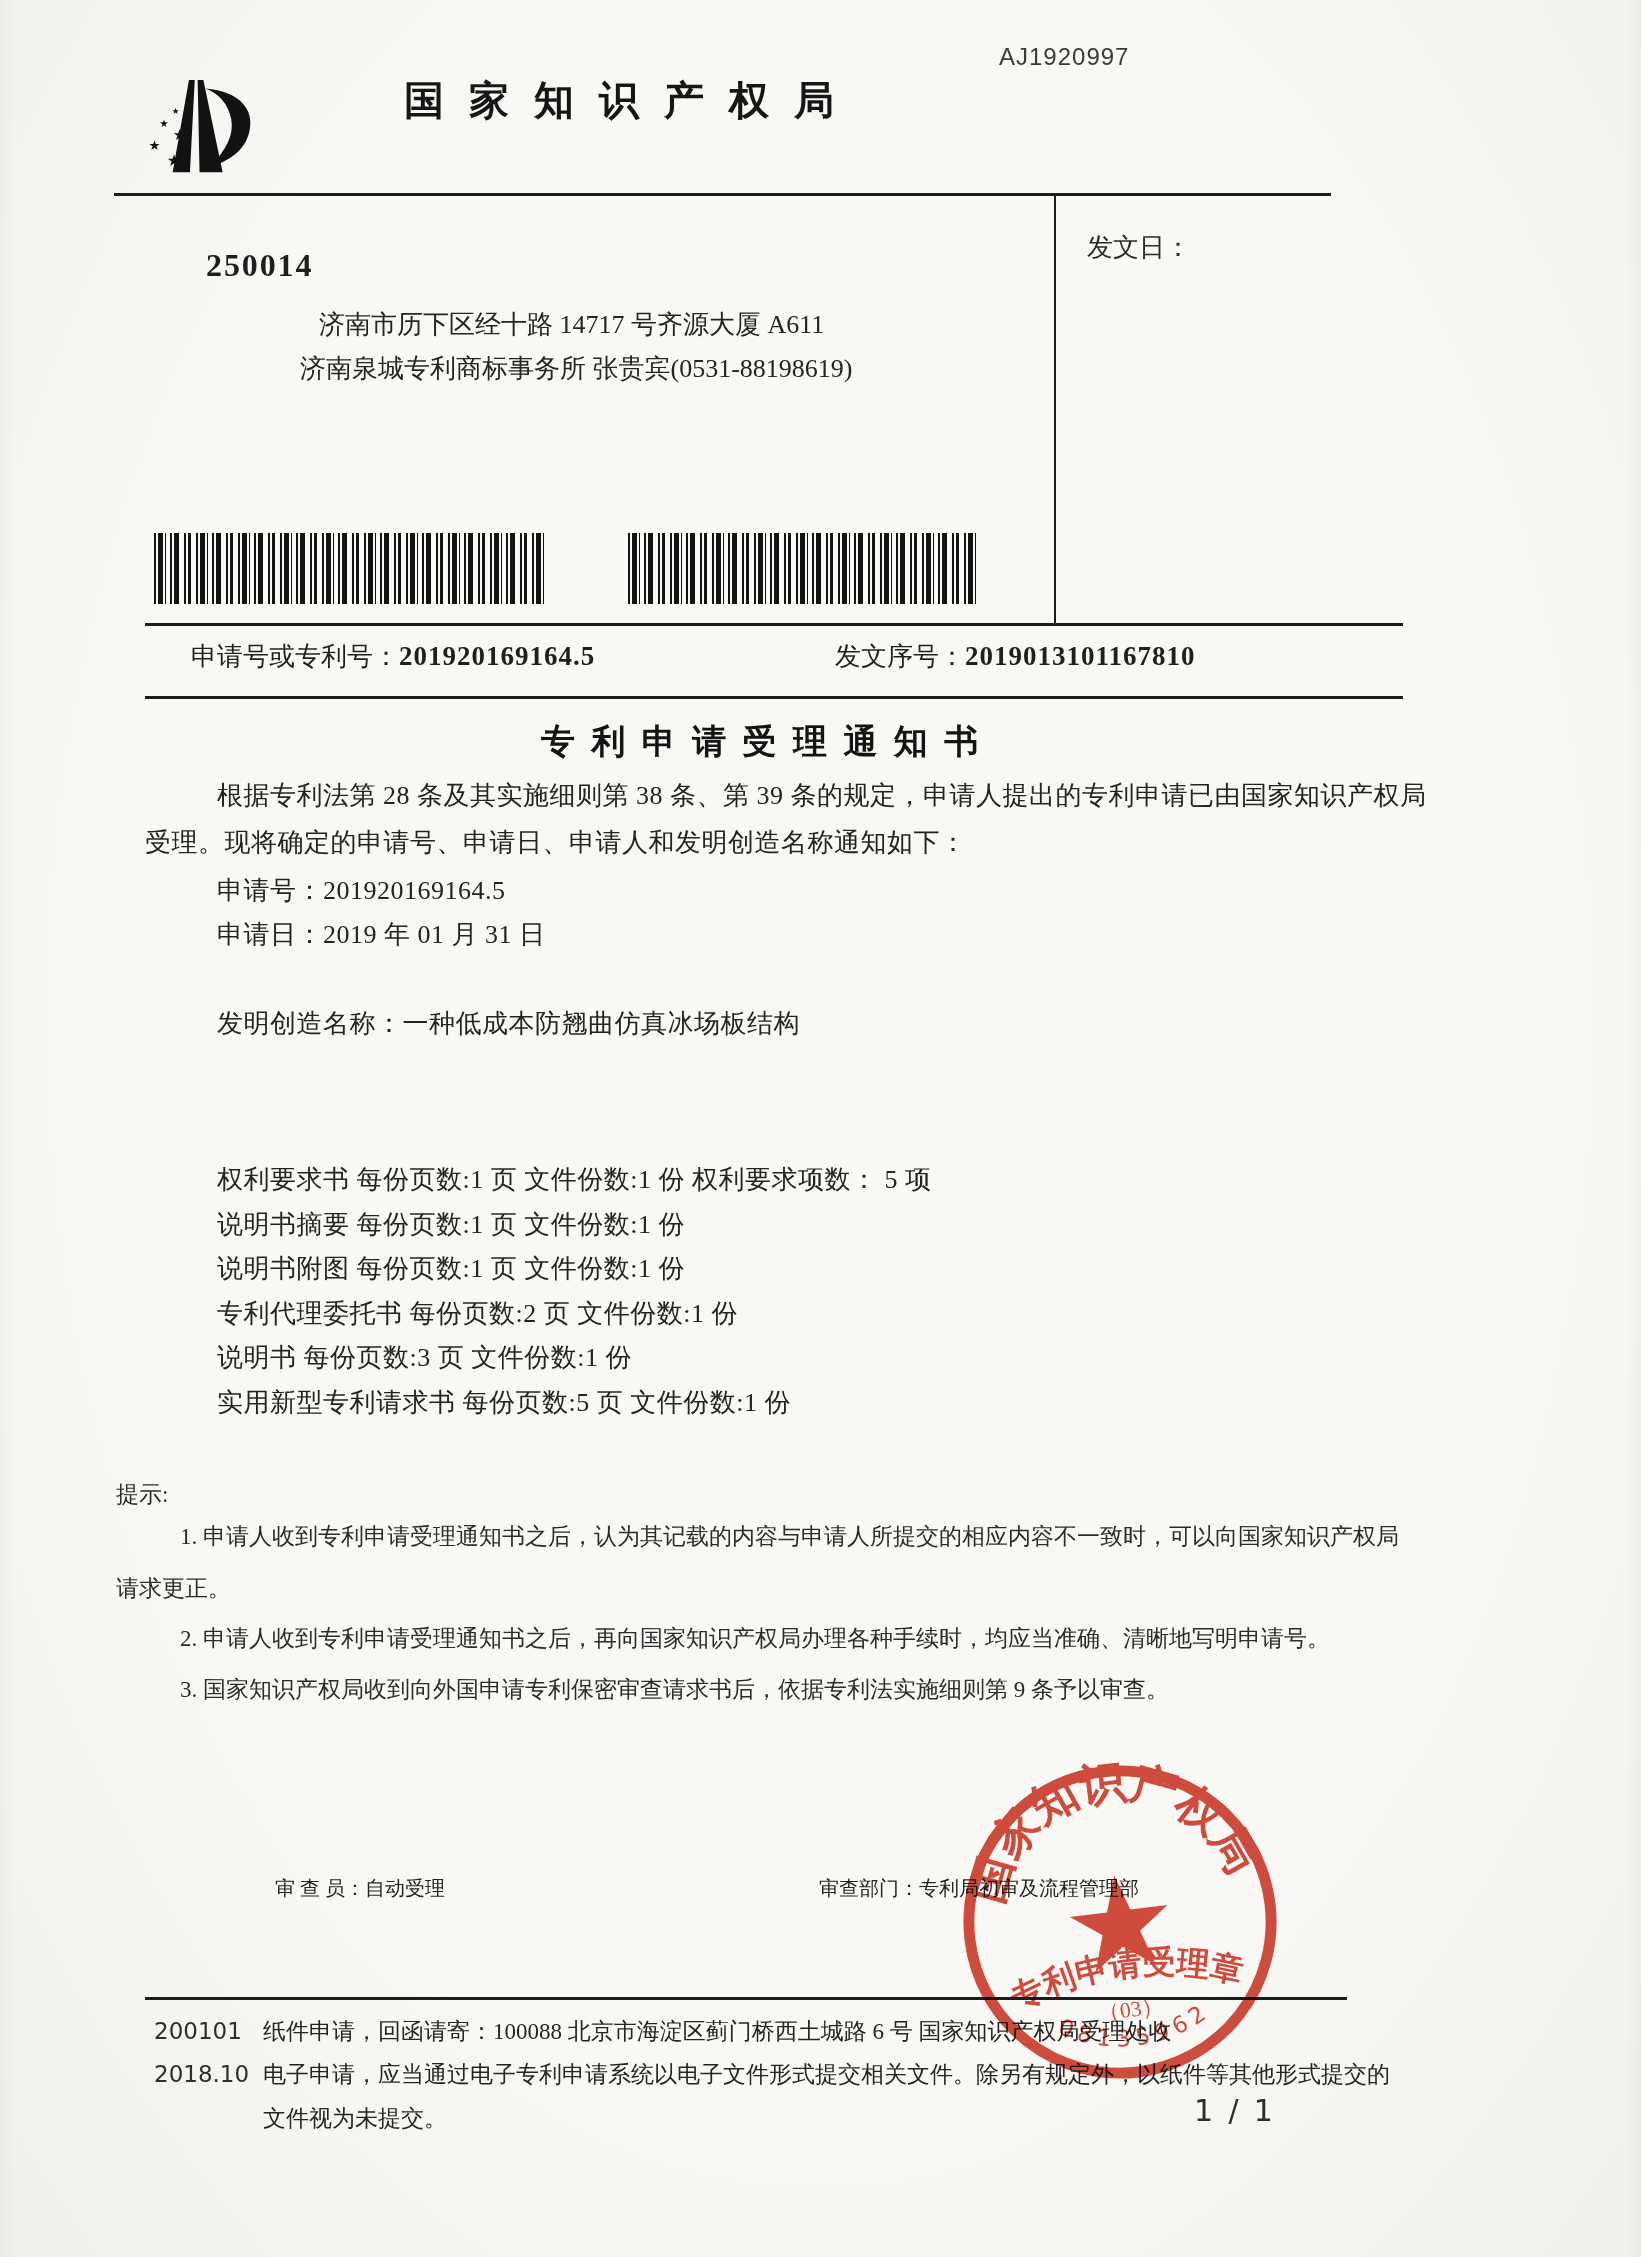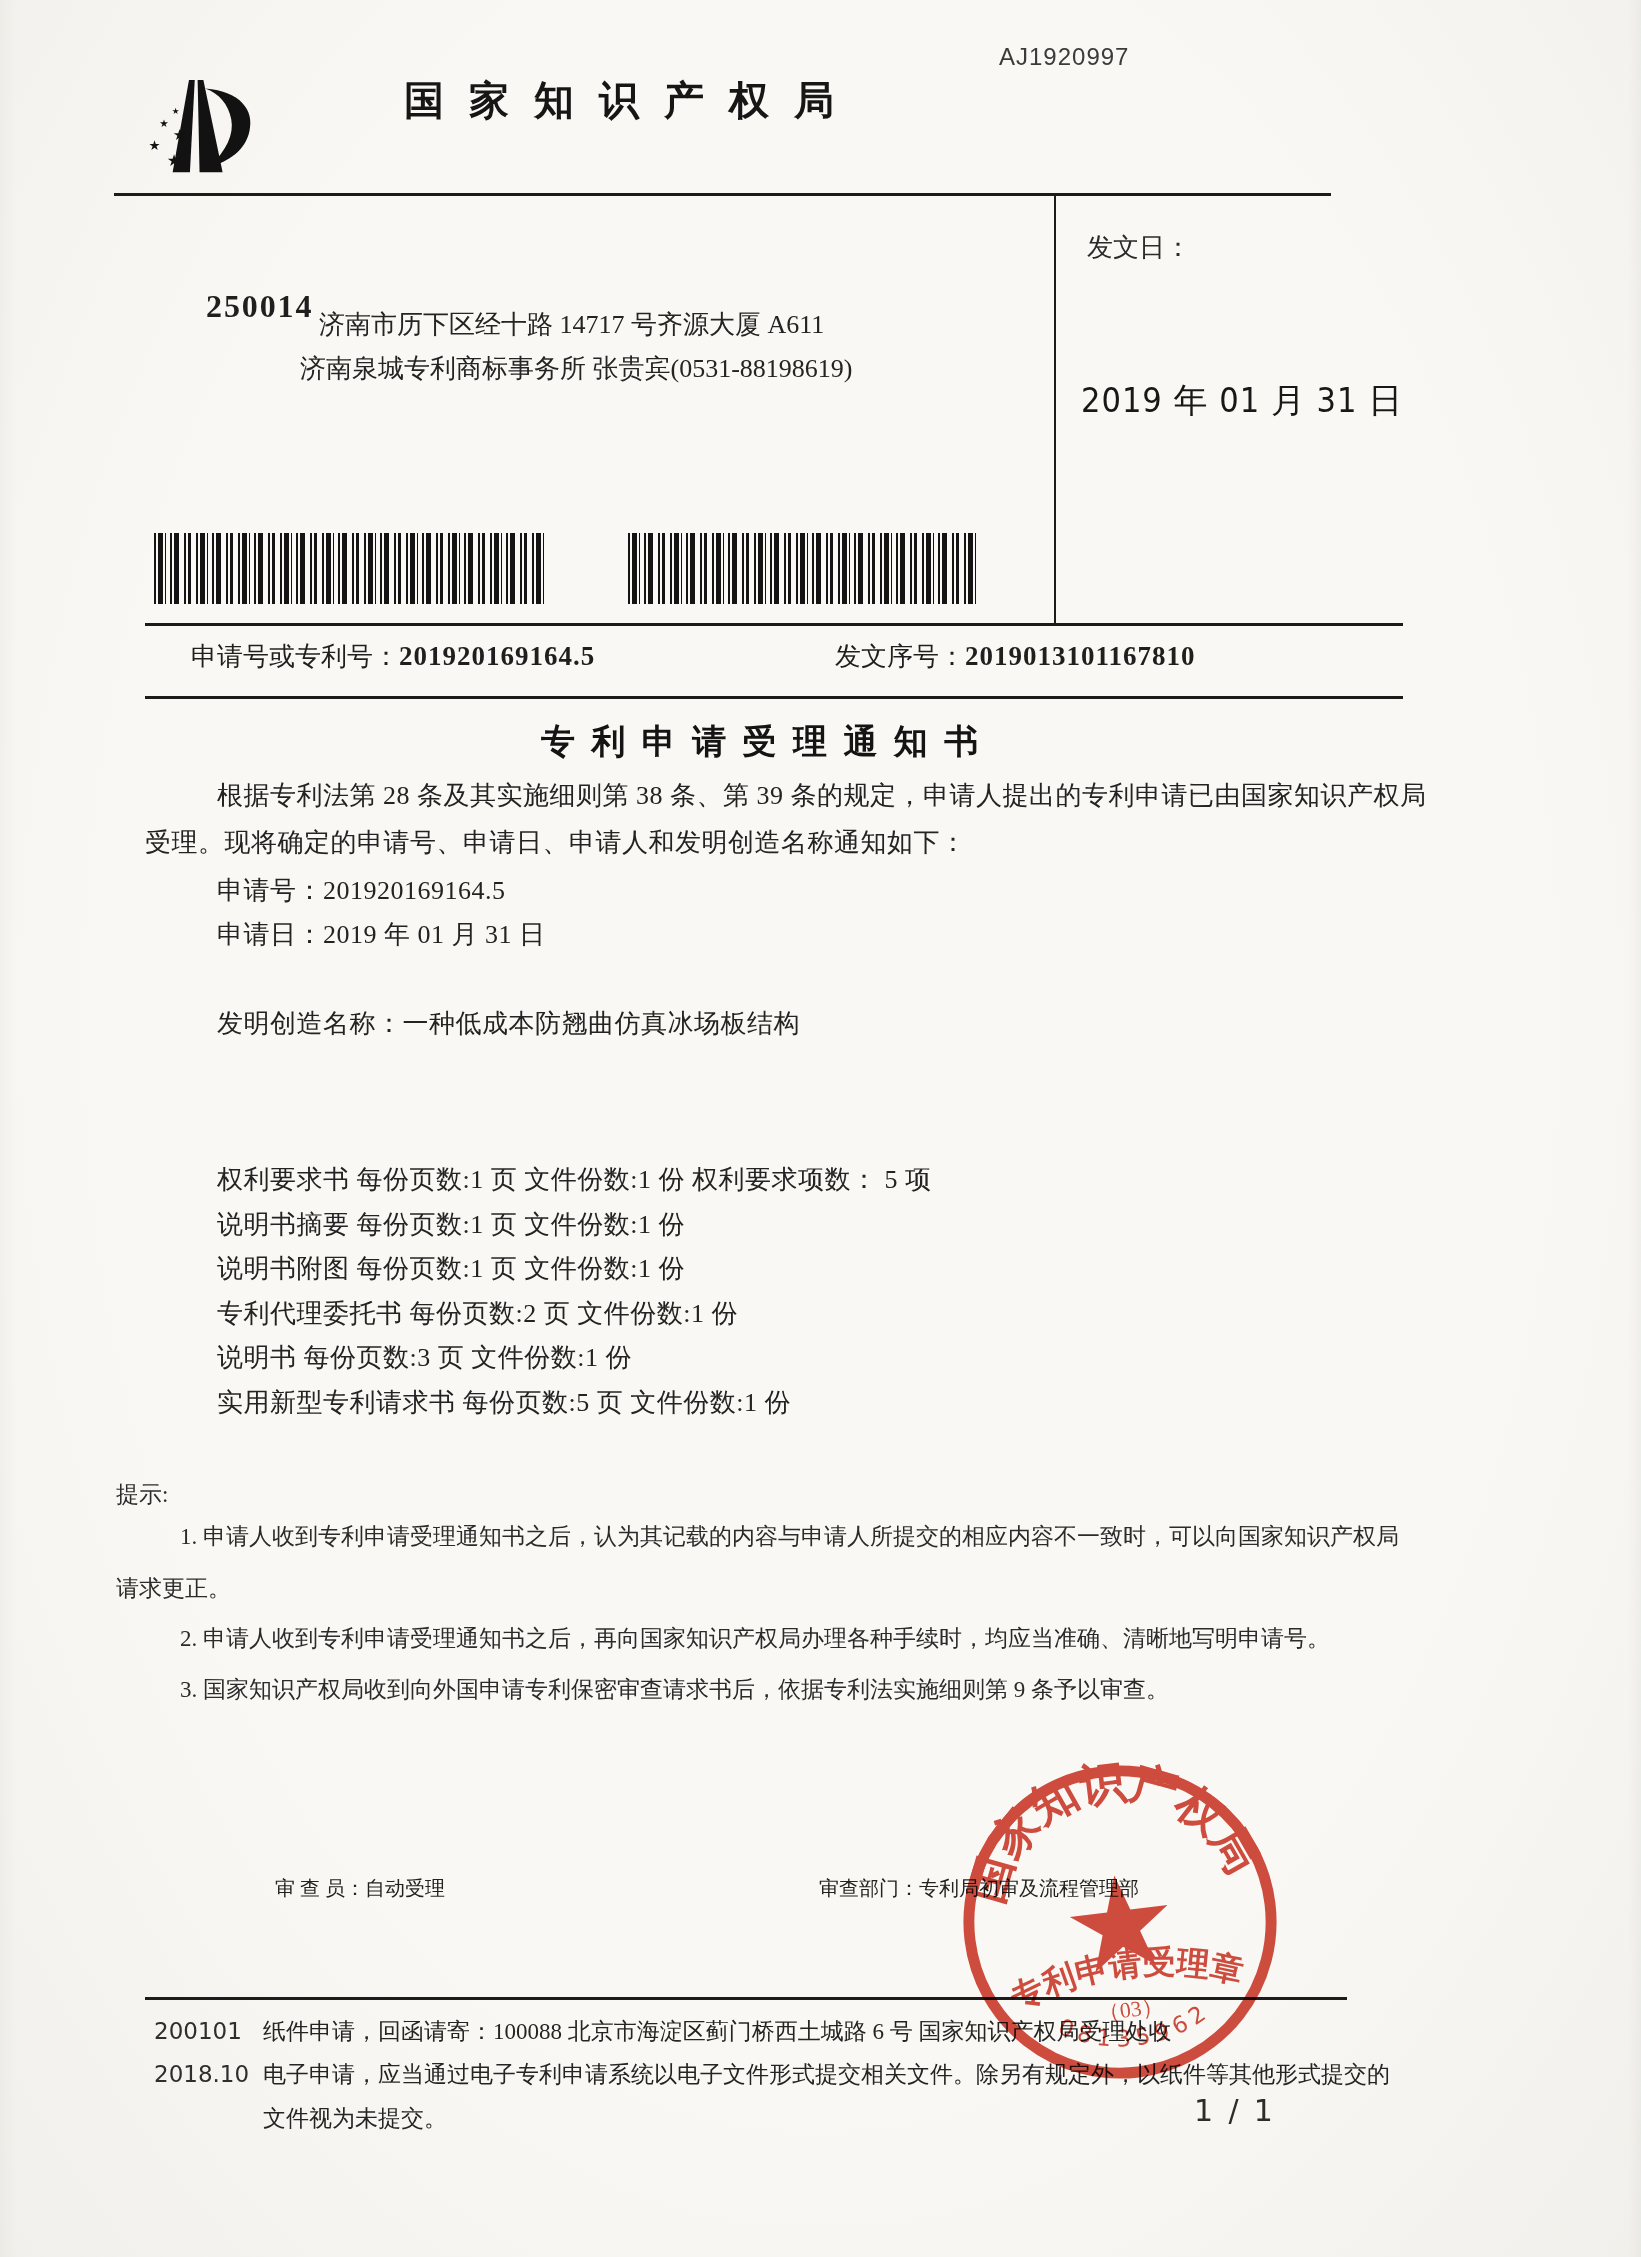--- a/index.html
+++ b/index.html
@@ -11,21 +11,21 @@
       linear-gradient(90deg, rgba(0,0,0,.025) 0, rgba(0,0,0,0) 17.4px),
       linear-gradient(270deg, rgba(0,0,0,.03) 0, rgba(0,0,0,0) 13.5px),
       #f9f8f4;
     color:#1f1f1f;
   }
   .abs{position:absolute;white-space:nowrap;}
   .hline{position:absolute;background:#1c1c1c;height:2.9px;}
   .vline{position:absolute;background:#1c1c1c;width:1.9px;}
   .ref-code{font-size:24px;color:#3b3b3b;letter-spacing:1px;font-family:Liberation Sans, sans-serif;}
   .office-title{font-size:40px;font-weight:bold;letter-spacing:25px;color:#161616;}
-  .postcode{font-size:32px;font-weight:bold;letter-spacing:1.9px;margin-top:41px;}
+  .postcode{font-size:32px;font-weight:bold;letter-spacing:1.9px;}
   .addr{font-size:26px;color:#242424;}
   .issue-label{font-size:26px;color:#2a2a2a;}
   .issue-date{font-size:34px;color:#181818;font-family:"DejaVu Sans","Liberation Sans",sans-serif;font-stretch:condensed;letter-spacing:1px;}
   .barcode{
     position:absolute;height:71px;
     background:
       repeating-linear-gradient(90deg,#141414 0 1.9px,rgba(0,0,0,0) 1.9px 3.9px,#141414 3.9px 8.7px,rgba(0,0,0,0) 8.7px 10.6px,#141414 10.6px 11.6px,rgba(0,0,0,0) 11.6px 16.4px,#141414 16.4px 18.3px,rgba(0,0,0,0) 18.3px 20px,#141414 20px 25px,rgba(0,0,0,0) 25px 30px,#141414 30px 32px,rgba(0,0,0,0) 32px 34px,#141414 34px 37px,rgba(0,0,0,0) 37px 42px);
   }
   .num-row-label{font-size:26px;color:#1f1f1f;}
   .num-row-value{font-size:27px;font-weight:bold;letter-spacing:1px;}
@@ -62,21 +62,20 @@
   <div class="abs office-title" style="left:404px;top:73px;">国家知识产权局</div>
 
   <div class="hline" style="left:114px;top:193px;width:1217px;"></div>
   <div class="vline" style="left:1054px;top:193px;height:432px;"></div>
 
   <div class="abs postcode" style="left:206px;top:247px;">250014</div>
   <div class="abs addr" style="left:319px;top:307px;">济南市历下区经十路 14717 号齐源大厦 A611</div>
   <div class="abs addr" style="left:300px;top:351px;">济南泉城专利商标事务所 张贵宾(0531-88198619)</div>
 
   <div class="abs issue-label" style="left:1087px;top:230px;">发文日：</div>
-  <div class="abs issue-date" style="left:1081px;top:378px;">2019 年 01 月 31 日</div>
 
   <div class="barcode" style="left:154px;top:533px;width:392px;"></div>
   <div class="barcode" style="left:628px;top:533px;width:350px;"></div>
 
   <div class="hline" style="left:145px;top:623px;width:1258px;"></div>
 
   <div class="abs" style="left:191px;top:639px;">
     <span class="num-row-label">申请号或专利号：</span><span class="num-row-value">201920169164.5</span>
   </div>
   <div class="abs" style="left:835px;top:639px;">

